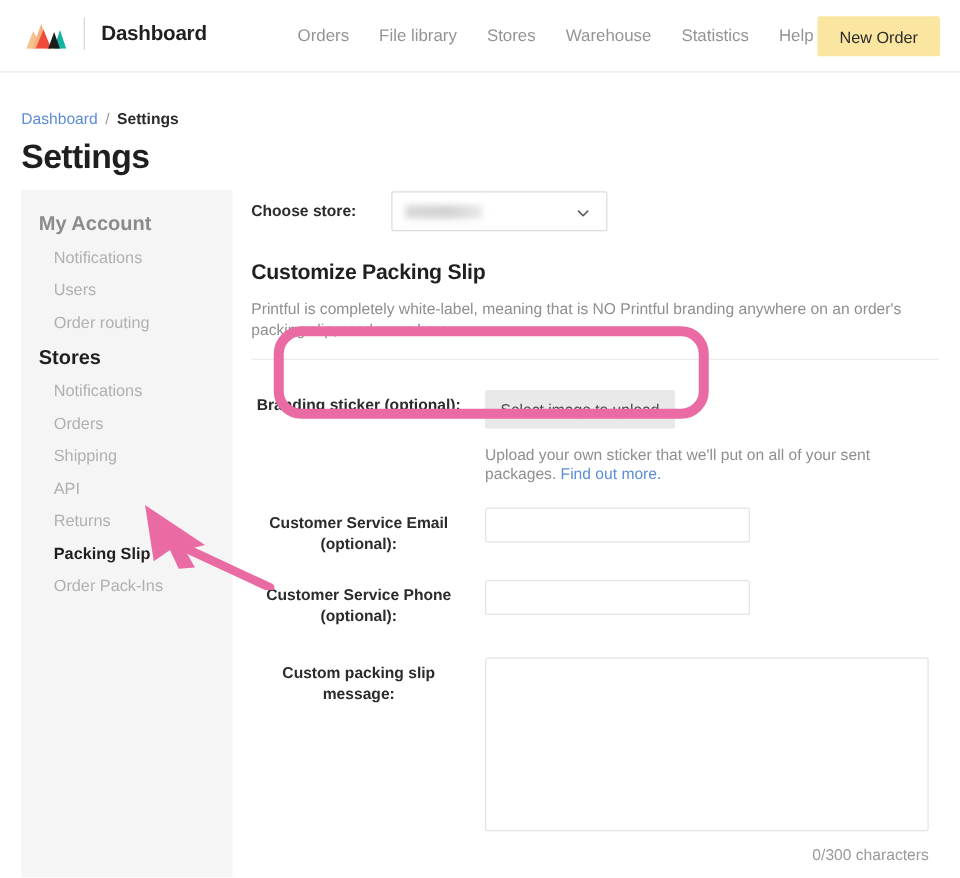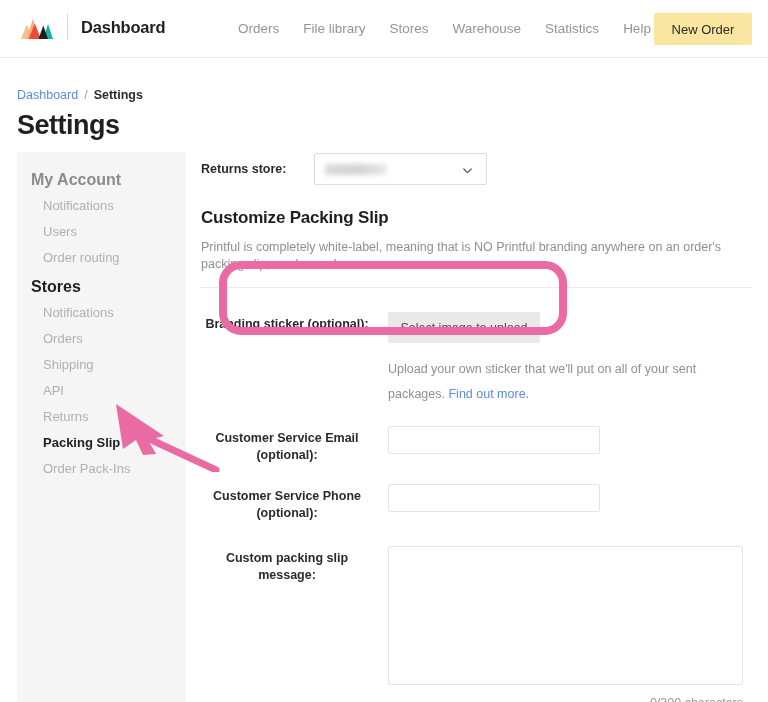--- a/index.html
+++ b/index.html
@@ -113,21 +113,21 @@
   .field-ctl { margin-left: 15px; }
 
   .sticker-row { margin-top: 24px; }
   .upload-btn {
     width: 152px; height: 31px; background: #e9e9e9; border: none; border-radius: 2px;
     color: #4b4b4b; font-size: 12.5px; font-family: "Liberation Sans", sans-serif;
     cursor: pointer;
   }
   .sticker-help {
     margin-top: 14px; margin-left: 187px; width: 360px;
-    font-size: 12.5px; color: #8f8f8f; line-height: 25px;
+    font-size: 12.5px; color: #8f8f8f; line-height: 15px;
   }
 
   .txt-input {
     width: 212px; height: 28px; border: 1px solid #e4e4e4; border-radius: 2px;
     background: #fff; outline: none; font-size: 12.5px;
     font-family: "Liberation Sans", sans-serif; padding: 0 7px; color: #2b2b2b;
   }
   .email-row { margin-top: 19px; }
   .phone-row { margin-top: 20px; }
 
@@ -202,21 +202,21 @@
     <div class="side-item">Shipping</div>
     <div class="side-item">API</div>
     <div class="side-item">Returns</div>
     <div class="side-item active">Packing Slip</div>
     <div class="side-item">Order Pack-Ins</div>
   </div>
 
   <div class="content">
 
     <div class="store-row">
-      <div class="store-label">Returns store:</div>
+      <div class="store-label">Choose store:</div>
       <div class="store-select">
         <div class="store-value"></div>
         <svg class="chev" viewBox="0 0 12 12">
           <path d="M2 4.3 L6 8.3 L10 4.3" fill="none" stroke="#5a5a5a" stroke-width="1.4" stroke-linecap="round" stroke-linejoin="round"></path>
         </svg>
       </div>
     </div>
 
     <div class="section-title">Customize Packing Slip</div>
 

